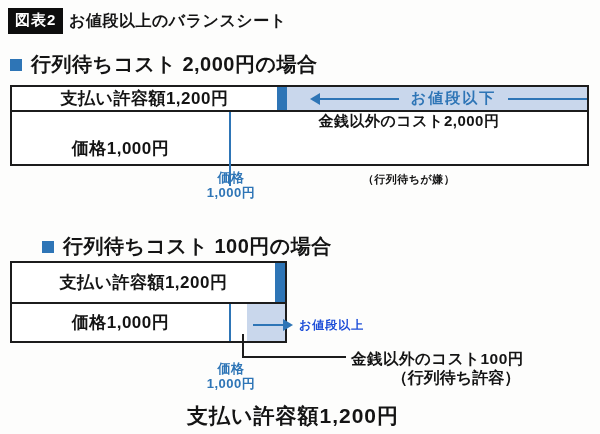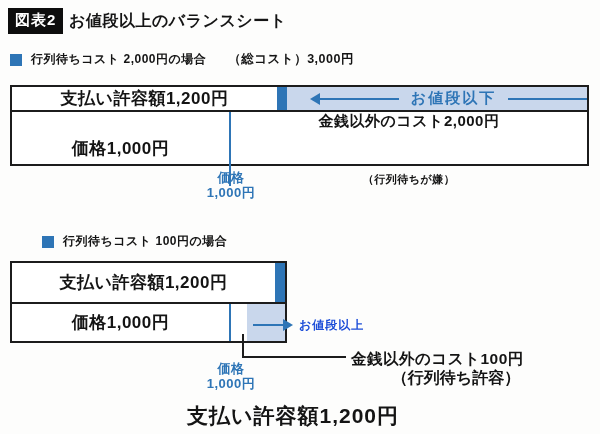--- a/index.html
+++ b/index.html
@@ -15,21 +15,21 @@
   }
   .fig-title {
     position:absolute; left:69px; top:11px;
     font-size:16px; font-weight:bold; letter-spacing:0.5px;
   }
 
   .sec-head {
     position:absolute; left:10px; display:flex; align-items:center;
   }
   .bullet { width:12px; height:12px; background:#2e75b6; flex:none; margin-right:9px; }
-  .sec-label { font-size:12px; font-weight:bold; letter-spacing:0.5px; }
+  .sec-label { font-size:20px; font-weight:bold; letter-spacing:0.5px; }
   .sec-note { font-size:12.5px; font-weight:bold; margin-left:22px; letter-spacing:0.5px; }
 
   .chart { position:absolute; border:2px solid #1c1c1c; background:#ffffff; display:flex; flex-direction:column; }
   .crow { display:flex; align-items:stretch; }
   .crow.bottom { border-top:2px solid #1c1c1c; }
   .cell { display:flex; align-items:center; justify-content:center; font-weight:bold; font-size:17px; letter-spacing:0.5px; }
   .darkbar { flex:none; background:#2e75b6; }
   .lightcell { background:#c9d7ec; }
   .price-cell { border-right:2px solid #2e75b6; }
   .gapcell { background:#ffffff; }
@@ -69,21 +69,20 @@
 <body>
 
 <div class="canvas">
 
   <span class="tag">図表2</span>
   <span class="fig-title">お値段以上のバランスシート</span>
 
   <div class="sec-head" style="top:51px;">
     <span class="bullet"></span>
     <span class="sec-label">行列待ちコスト 2,000円の場合</span>
-    <span class="sec-note">（総コスト）3,000円</span>
   </div>
 
   <div class="chart" style="left:10px; top:85px; width:579px; height:81px;">
     <div class="crow" style="height:38px;">
       <div class="cell" style="width:265px;">支払い許容額1,200円</div>
       <div class="darkbar" style="width:10px;"></div>
       <div class="lightcell grow">
         <div class="arrow-flex">
           <span class="tri-left"></span>
           <span class="hline grow"></span>

